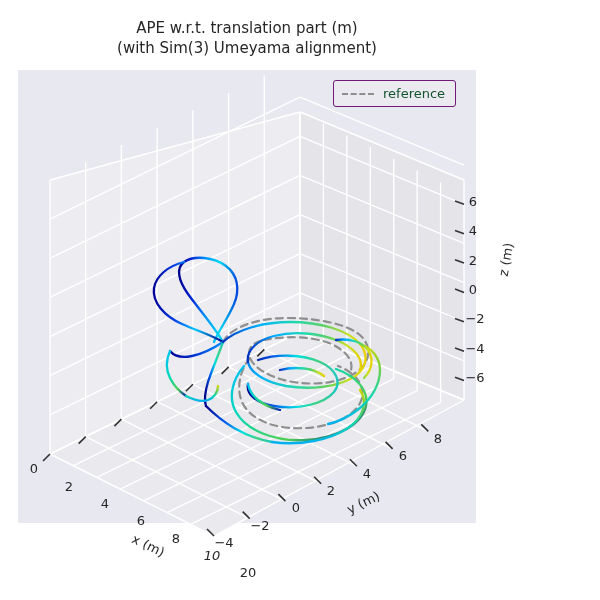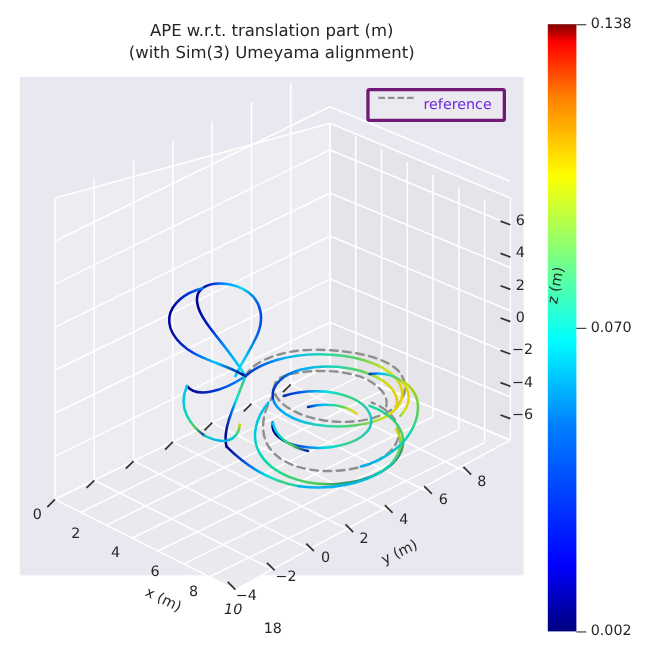--- a/index.html
+++ b/index.html
@@ -54,26 +54,27 @@
     overflow: visible;
   }
 
   
   #legend {
     position: absolute;
     left: 333px;
     top: 80px;
     padding: 5px 10px 5px 8px;
     background: #eaeaf0;
-    border: 3px solid #701a75;
+    border: 1px solid #701a75;
     border-radius: 3px;
     display: flex;
+    align-items: center;
     gap: 9px;
     font-size: 13px;
-    color: #6d28d9;
+    color: #14532d;
   }
   #legend .dashline {
     width: 32px;
     height: 0;
     border-top: 2px dashed #8f8f8f;
   }
 
   
   #colorbar-wrap {
     position: absolute;
@@ -336,21 +337,21 @@
         <path d="M 230,314 C 232,326 244,336 262,340" stroke="url(#jetE)"></path>
       </g>
     </svg>
 
     <div class="tick-label" style="left:16px;  top:398px;">0</div>
     <div class="tick-label" style="left:51px;  top:416px;">2</div>
     <div class="tick-label" style="left:87px;  top:433px;">4</div>
     <div class="tick-label" style="left:123px; top:450px;">6</div>
     <div class="tick-label" style="left:158px; top:468px;">8</div>
     <div class="tick-label" style="left:194px; top:485px;font-style:italic;">10</div>
-    <div class="tick-label" style="left:230px; top:502px;">18</div>
+    <div class="tick-label" style="left:230px; top:502px;">20</div>
 
     <div class="tick-label" style="left:206px; top:472px;">−4</div>
     <div class="tick-label" style="left:242px; top:455px;">−2</div>
     <div class="tick-label" style="left:278px; top:437px;">0</div>
     <div class="tick-label" style="left:313px; top:420px;">2</div>
     <div class="tick-label" style="left:349px; top:403px;">4</div>
     <div class="tick-label" style="left:385px; top:385px;">6</div>
     <div class="tick-label" style="left:420px; top:368px;">8</div>
 
     <div class="tick-label" style="left:455px; top:131px;">6</div>
@@ -365,26 +366,14 @@
     <div class="axis-title" style="left:328px; top:425px; transform:rotate(-26deg);">y (m)</div>
   </div>
 
   <div id="zaxis-label">z (m)</div>
 
   <div id="legend">
     <span class="dashline"></span>
     <span>reference</span>
   </div>
 
-  <div id="colorbar-wrap">
-    <div id="colorbar"></div>
-
-    <div class="cb-tick" style="top:0px;"></div>
-    <div class="cb-label" style="top:0px;">0.138</div>
-
-    <div class="cb-tick" style="top:276px;"></div>
-    <div class="cb-label" style="top:276px;">0.070</div>
-
-    <div class="cb-tick" style="top:552px;"></div>
-    <div class="cb-label" style="top:552px;">0.002</div>
-  </div>
 
 </div>
 
 </body></html>

